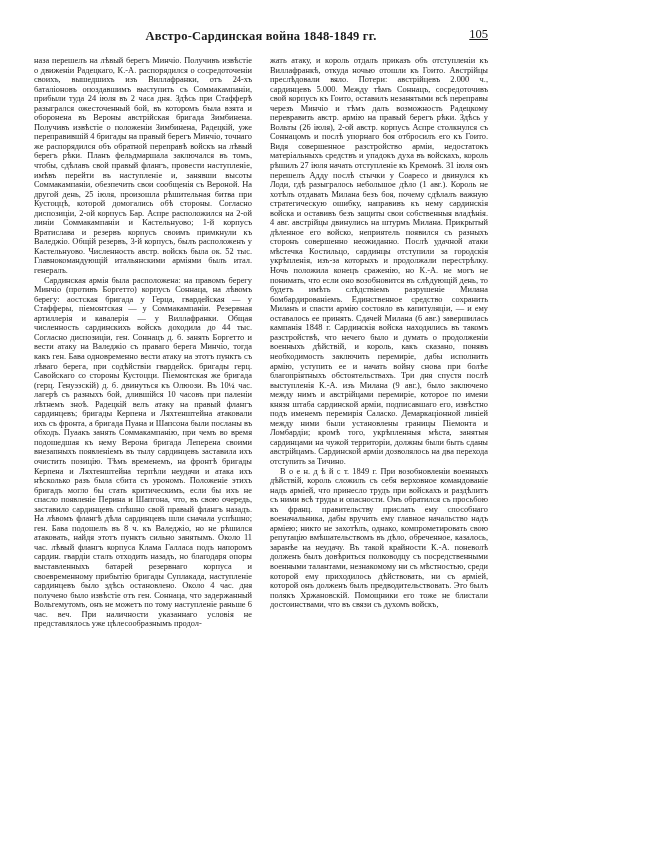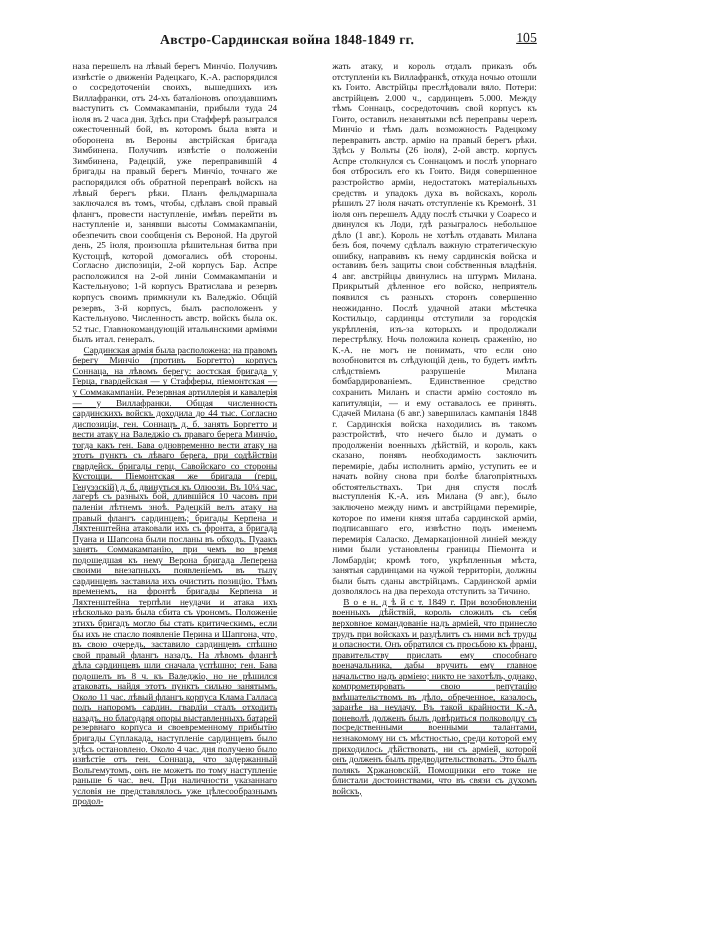--- a/index.html
+++ b/index.html
@@ -48,32 +48,30 @@
     gap: 18px;
     align-items: flex-start;
   }
   .col {
     width: 282px;
     font-size: 8.4px;
     line-height: 9.55px;
     text-align: justify;
     text-justify: inter-word;
     hyphens: manual;
-    margin-left: 32px;
   }
   .col p {
     margin: 0;
     text-indent: 10px;
   }
   .col p.noindent {
     text-indent: 0;
   }
   .col p.sec {
     text-indent: 10px;
-    text-decoration: underline;
   }
 </style>
 </head>
 <body>
 
 <div class="page">
   <div class="header">
     <div class="header-title">Австро-Сардинская война 1848-1849 гг.</div>
     <div class="page-number">105</div>
   </div>

